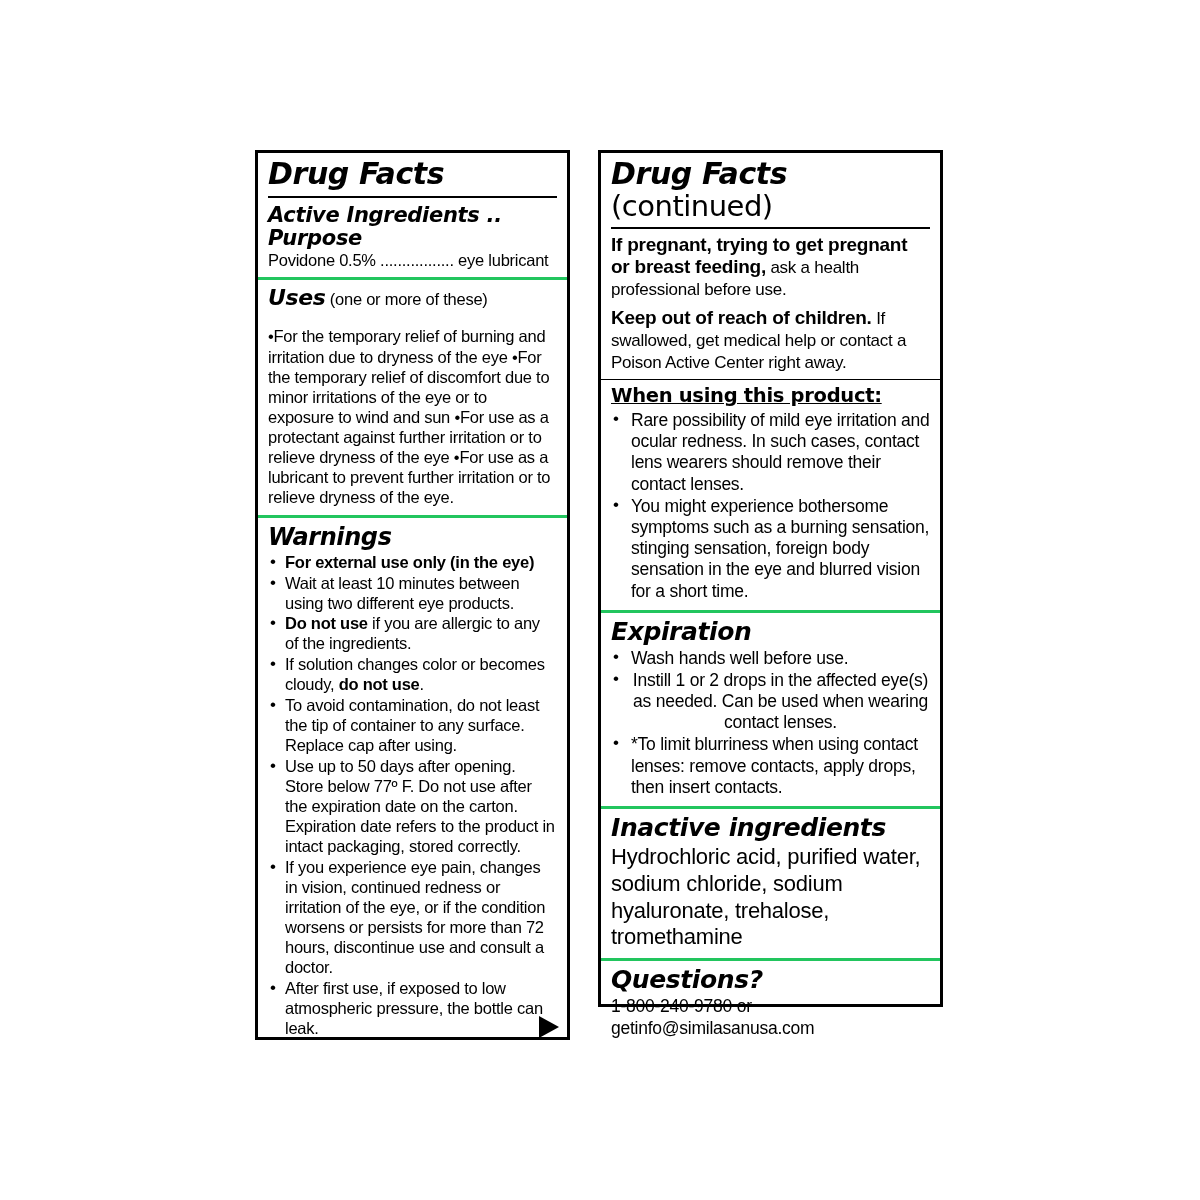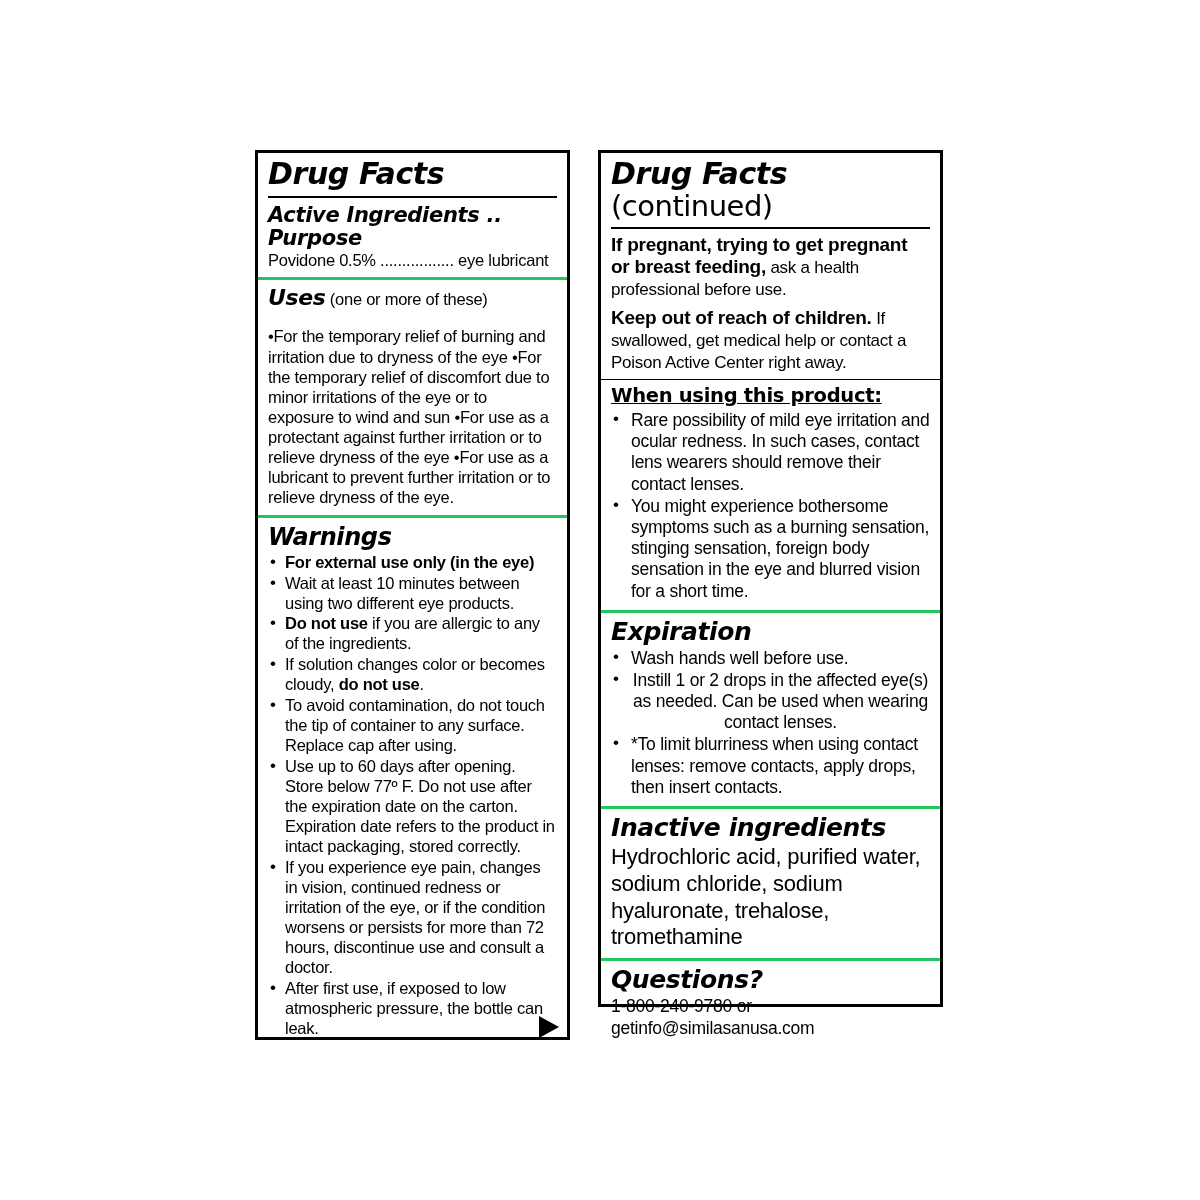--- a/index.html
+++ b/index.html
@@ -175,22 +175,22 @@
       <div class="inline-uses">•For the temporary relief of burning and irritation due to dryness of the eye •For the temporary relief of discomfort due to minor irritations of the eye or to exposure to wind and sun •For use as a protectant against further irritation or to relieve dryness of the eye •For use as a lubricant to prevent further irritation or to relieve dryness of the eye.</div>
     </div>
 
     <div class="block" style="position:relative;">
       <div class="sec-title-italic">Warnings</div>
       <ul class="bullets">
         <li><span class="bold">For external use only (in the eye)</span><span></span></li>
         <li><span class="bold"></span><span>Wait at least 10 minutes between using two different eye products.</span></li>
         <li><span class="bold">Do not use</span><span> if you are allergic to any of the ingredients.</span></li>
         <li><span>If solution changes color or becomes cloudy, </span><span class="bold">do not use</span><span>.</span></li>
-        <li><span>To avoid contamination, do not touch the tip of container to any surface. Replace cap after using.</span></li>
-        <li><span>Use up to 60 days after opening. Store below 77º F. Do not use after the expiration date on the carton. Expiration date refers to the product in intact packaging, stored correctly.</span></li>
+        <li><span>To avoid contamination, do not least the tip of container to any surface. Replace cap after using.</span></li>
+        <li><span>Use up to 50 days after opening. Store below 77º F. Do not use after the expiration date on the carton. Expiration date refers to the product in intact packaging, stored correctly.</span></li>
         <li><span>If you experience eye pain, changes in vision, continued redness or irritation of the eye, or if the condition worsens or persists for more than 72 hours, discontinue use and consult a doctor.</span></li>
         <li><span>After first use, if exposed to low atmospheric pressure, the bottle can leak.</span></li>
       </ul>
       <div class="triangle"></div>
     </div>
 
   </div>
 
   <div class="panel" id="panel-right">
 

